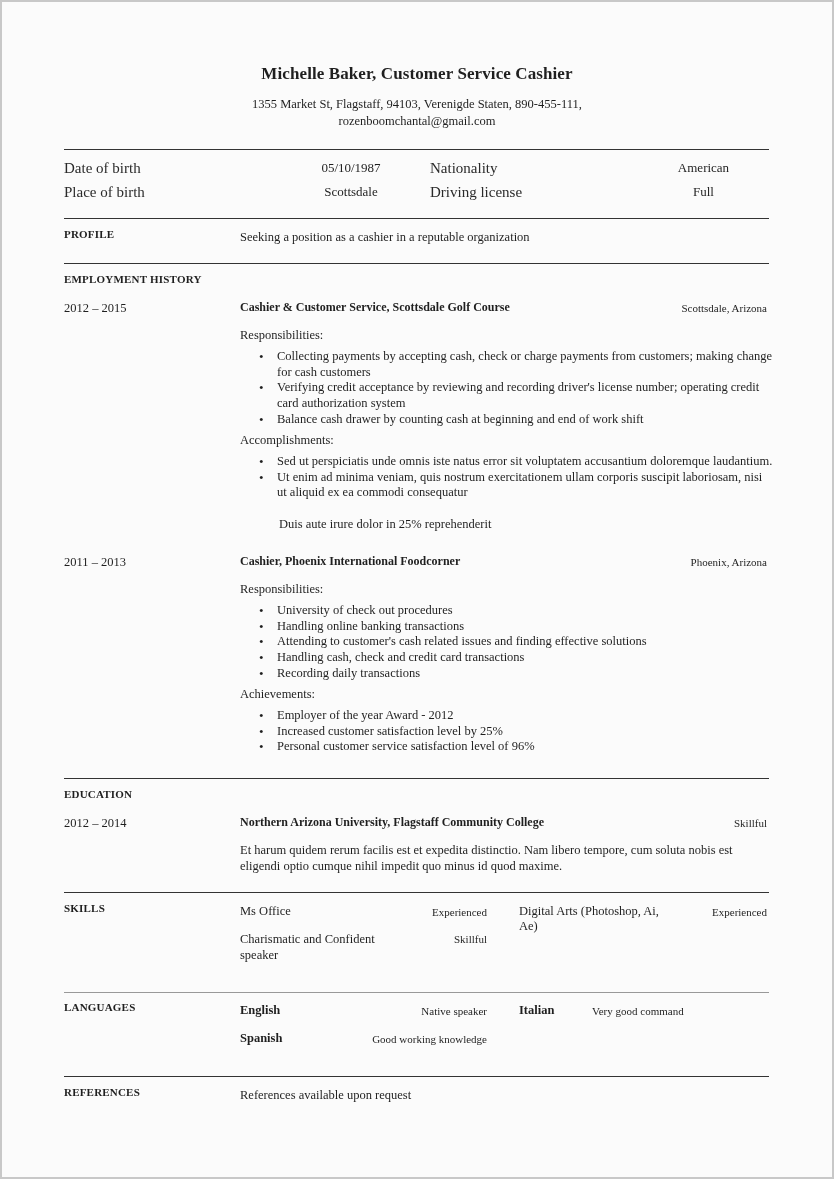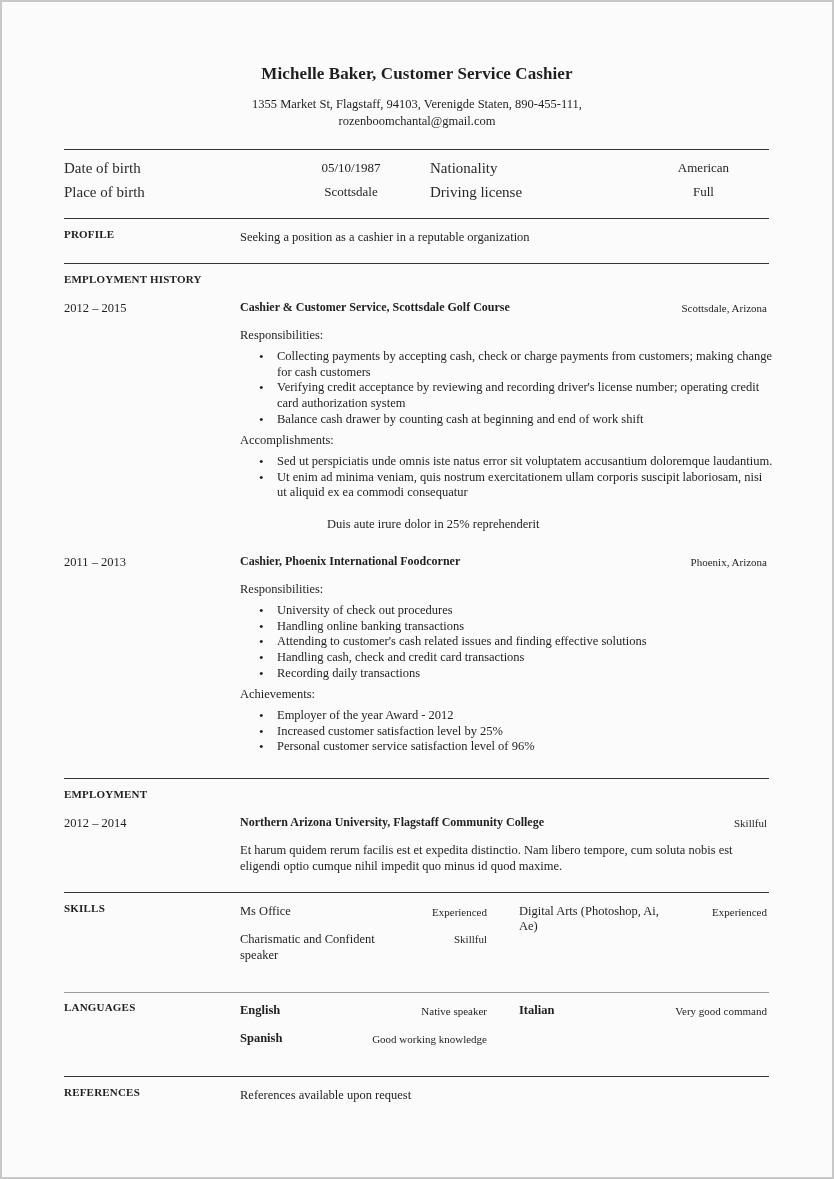--- a/index.html
+++ b/index.html
@@ -74,21 +74,21 @@
 <ul class="bullets" style="left:255px; top:349px; width:520px;">
   <li>Collecting payments by accepting cash, check or charge payments from customers; making change for cash customers</li>
   <li>Verifying credit acceptance by reviewing and recording driver's license number; operating credit card authorization system</li>
   <li>Balance cash drawer by counting cash at beginning and end of work shift</li>
 </ul>
 <div class="abs body" style="left:240px; top:433px;">Accomplishments:</div>
 <ul class="bullets" style="left:255px; top:454px; width:520px;">
   <li>Sed ut perspiciatis unde omnis iste natus error sit voluptatem accusantium doloremque laudantium.</li>
   <li>Ut enim ad minima veniam, quis nostrum exercitationem ullam corporis suscipit laboriosam, nisi ut aliquid ex ea commodi consequatur</li>
 </ul>
-<div class="abs body" style="left:279px; top:517px;margin-left:48px;">Duis aute irure dolor in 25% reprehenderit</div>
+<div class="abs body" style="left:279px; top:517px;">Duis aute irure dolor in 25% reprehenderit</div>
 
 <div class="abs body" style="left:64px; top:555px;">2011 – 2013</div>
 <div class="abs jobtitle" style="left:240px; top:554px;">Cashier, Phoenix International Foodcorner</div>
 <div class="abs small" style="left:600px; width:167px; text-align:right; top:556px;">Phoenix, Arizona</div>
 <div class="abs body" style="left:240px; top:582px;">Responsibilities:</div>
 <ul class="bullets" style="left:255px; top:603px; width:520px;">
   <li>University of check out procedures</li>
   <li>Handling online banking transactions</li>
   <li>Attending to customer's cash related issues and finding effective solutions</li>
   <li>Handling cash, check and credit card transactions</li>
@@ -96,21 +96,21 @@
 </ul>
 <div class="abs body" style="left:240px; top:687px;">Achievements:</div>
 <ul class="bullets" style="left:255px; top:708px; width:520px;">
   <li>Employer of the year Award - 2012</li>
   <li>Increased customer satisfaction level by 25%</li>
   <li>Personal customer service satisfaction level of 96%</li>
 </ul>
 
 <div class="rule" style="top:778px;"></div>
 
-<div class="abs sec" style="left:64px; top:788px;">EMPLOYMENT</div>
+<div class="abs sec" style="left:64px; top:788px;">EDUCATION</div>
 <div class="abs body" style="left:64px; top:816px;">2012 – 2014</div>
 <div class="abs jobtitle" style="left:240px; top:815px;">Northern Arizona University, Flagstaff Community College</div>
 <div class="abs small" style="left:650px; width:117px; text-align:right; top:817px;">Skillful</div>
 <div class="abs body wrap" style="left:240px; top:842px; width:500px; line-height:16px;">Et harum quidem rerum facilis est et expedita distinctio. Nam libero tempore, cum soluta nobis est eligendi optio cumque nihil impedit quo minus id quod maxime.</div>
 
 <div class="rule" style="top:892px;"></div>
 
 <div class="abs sec" style="left:64px; top:902px;">SKILLS</div>
 <div class="abs body" style="left:240px; top:904px;">Ms Office</div>
 <div class="abs small" style="left:380px; width:107px; text-align:right; top:906px;">Experienced</div>
@@ -118,20 +118,20 @@
 <div class="abs small" style="left:660px; width:107px; text-align:right; top:906px;">Experienced</div>
 <div class="abs body wrap" style="left:240px; top:931px; width:160px; line-height:16px;">Charismatic and Confident speaker</div>
 <div class="abs small" style="left:400px; width:87px; text-align:right; top:933px;">Skillful</div>
 
 <div class="rule" style="top:992px; background:#999;"></div>
 
 <div class="abs sec" style="left:64px; top:1001px;">LANGUAGES</div>
 <div class="abs body" style="left:240px; top:1003px; font-weight:bold;">English</div>
 <div class="abs small" style="left:360px; width:127px; text-align:right; top:1005px;">Native speaker</div>
 <div class="abs body" style="left:519px; top:1003px; font-weight:bold;">Italian</div>
-<div class="abs small" style="left:620px; width:147px; text-align:right; top:1005px;">Very good command</div>
+<div class="abs small" style="left:592px; width:147px; top:1005px;">Very good command</div>
 <div class="abs body" style="left:240px; top:1031px; font-weight:bold;">Spanish</div>
 <div class="abs small" style="left:340px; width:147px; text-align:right; top:1033px;">Good working knowledge</div>
 
 <div class="rule" style="top:1076px;"></div>
 
 <div class="abs sec" style="left:64px; top:1086px;">REFERENCES</div>
 <div class="abs body" style="left:240px; top:1088px;">References available upon request</div>
 
 </body></html>

